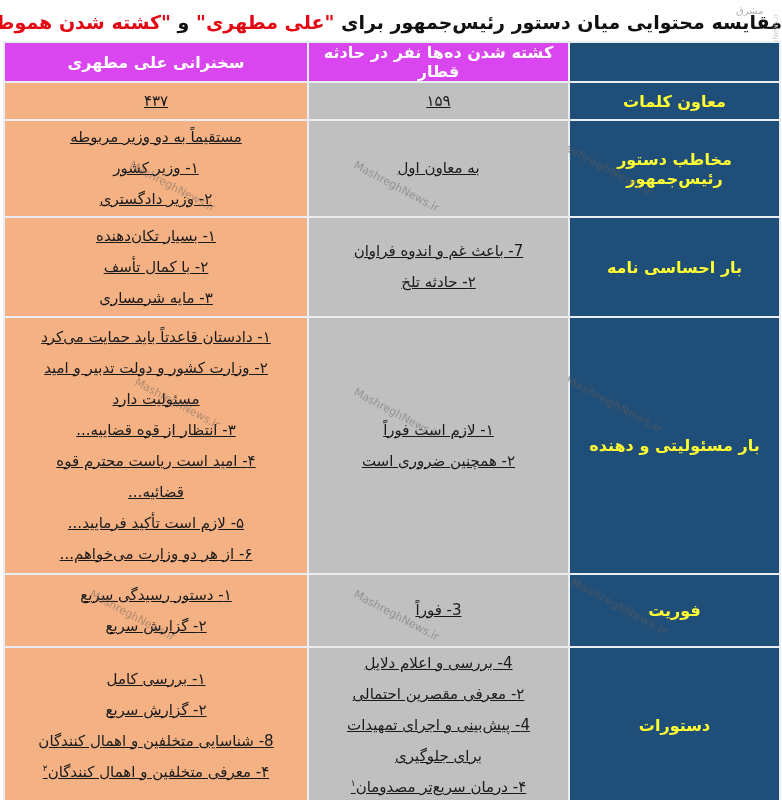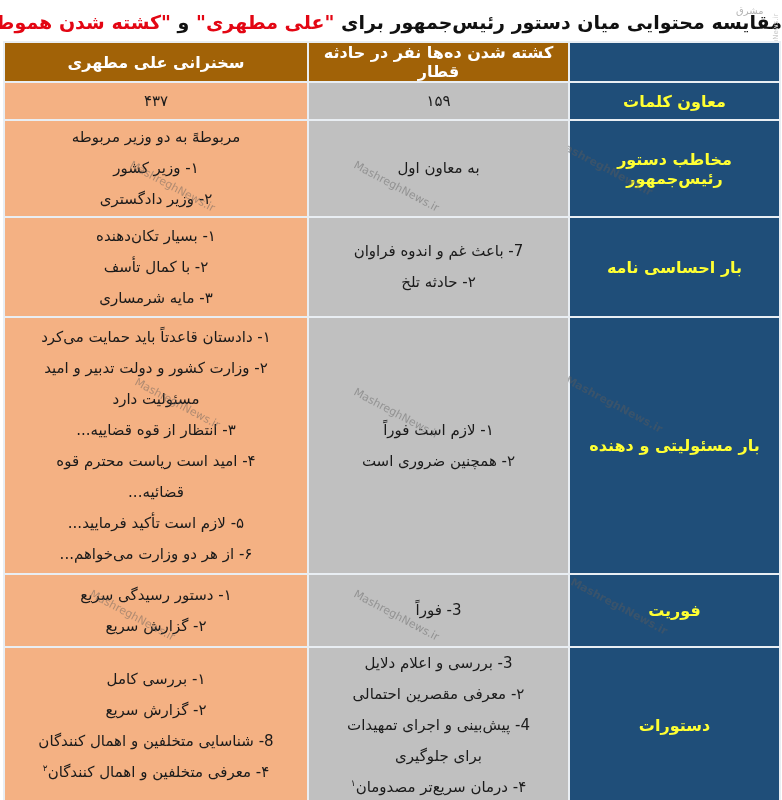--- a/index.html
+++ b/index.html
@@ -29,30 +29,30 @@
   }
   table.cmp td, table.cmp th {
     border: 2px solid #e9eef3; padding: 0; text-align: center; vertical-align: middle;
     position: relative;
   }
   col.c-label { width: 211px; }
   col.c-mid { width: 261px; }
   col.c-left { width: 304px; }
   th.h-label { background: #1f4e79; height: 32px; }
   th.h-col {
-    background: #a16207; color: #ffffff; height: 32px;
+    background: #d946ef; color: #ffffff; height: 32px;
     font-family: "DejaVu Sans", sans-serif; font-weight: bold; font-size: 16px;
   }
   td.label {
     background: #1f4e79; color: #ffff33;
     font-family: "DejaVu Sans", sans-serif; font-weight: bold; font-size: 16px;
   }
   td.mid { background: #c0c0c0; color: #1a1a1a; font-size: 15px; line-height: 31px; }
   td.left { background: #f4b183; color: #1a1a1a; font-size: 15px; line-height: 31px; }
-  .line { display: block; }
+  .line { display: block; text-decoration: underline; }
   sup { font-size: 9px; line-height: 0; }
   .wm {
     position: absolute; font-family: "DejaVu Sans", sans-serif; font-size: 11px;
     color: rgba(90,90,90,0.45); transform: rotate(28deg); white-space: nowrap;
     pointer-events: none; direction: ltr;
   }
 </style>
 </head>
 <body>
 
@@ -85,21 +85,21 @@
           <span class="line">۴۳۷</span>
         </td>
     </tr>
     <tr style="height:97px">
       <td class="label"><span>مخاطب دستور رئیس‌جمهور</span><span class="wm" style="left:-20px;top:40px">MashreghNews.ir</span></td>
       <td class="mid">
           <span class="line">به معاون اول</span>
           <span class="wm" style="left:40px;top:50px">MashreghNews.ir</span>
         </td>
       <td class="left">
-        <span class="line">مربوطهً به دو وزیر مربوطه</span>
+        <span class="line">مستقیماً به دو وزیر مربوطه</span>
         <span class="line">۱- وزیر کشور</span>
         <span class="line">۲- وزیر دادگستری</span>
         <span class="wm" style="left:120px;top:50px">MashreghNews.ir</span>
       </td>
     </tr>
     <tr style="height:100px">
       <td class="label">بار احساسی نامه</td>
       <td class="mid">
         <span class="line">7- باعث غم و اندوه فراوان</span>
         <span class="line">۲- حادثه تلخ</span>
@@ -137,21 +137,21 @@
       </td>
       <td class="left">
         <span class="line">۱- دستور رسیدگی سریع</span>
         <span class="line">۲- گزارش سریع</span>
         <span class="wm" style="left:80px;top:25px">MashreghNews.ir</span>
       </td>
     </tr>
     <tr style="height:150px">
       <td class="label">دستورات</td>
       <td class="mid">
-        <span class="line">3- بررسی و اعلام دلایل</span>
+        <span class="line">4- بررسی و اعلام دلایل</span>
         <span class="line">۲- معرفی مقصرین احتمالی</span>
         <span class="line">4- پیش‌بینی و اجرای تمهیدات</span>
         <span class="line">برای جلوگیری</span>
         <span class="line"><span>۴- درمان سریع‌تر مصدومان</span><sup>۱</sup></span>
       </td>
       <td class="left">
         <span class="line">۱- بررسی کامل</span>
         <span class="line">۲- گزارش سریع</span>
         <span class="line">8- شناسایی متخلفین و اهمال کنندگان</span>
         <span class="line"><span>۴- معرفی متخلفین و اهمال کنندگان</span><sup>۲</sup></span>

